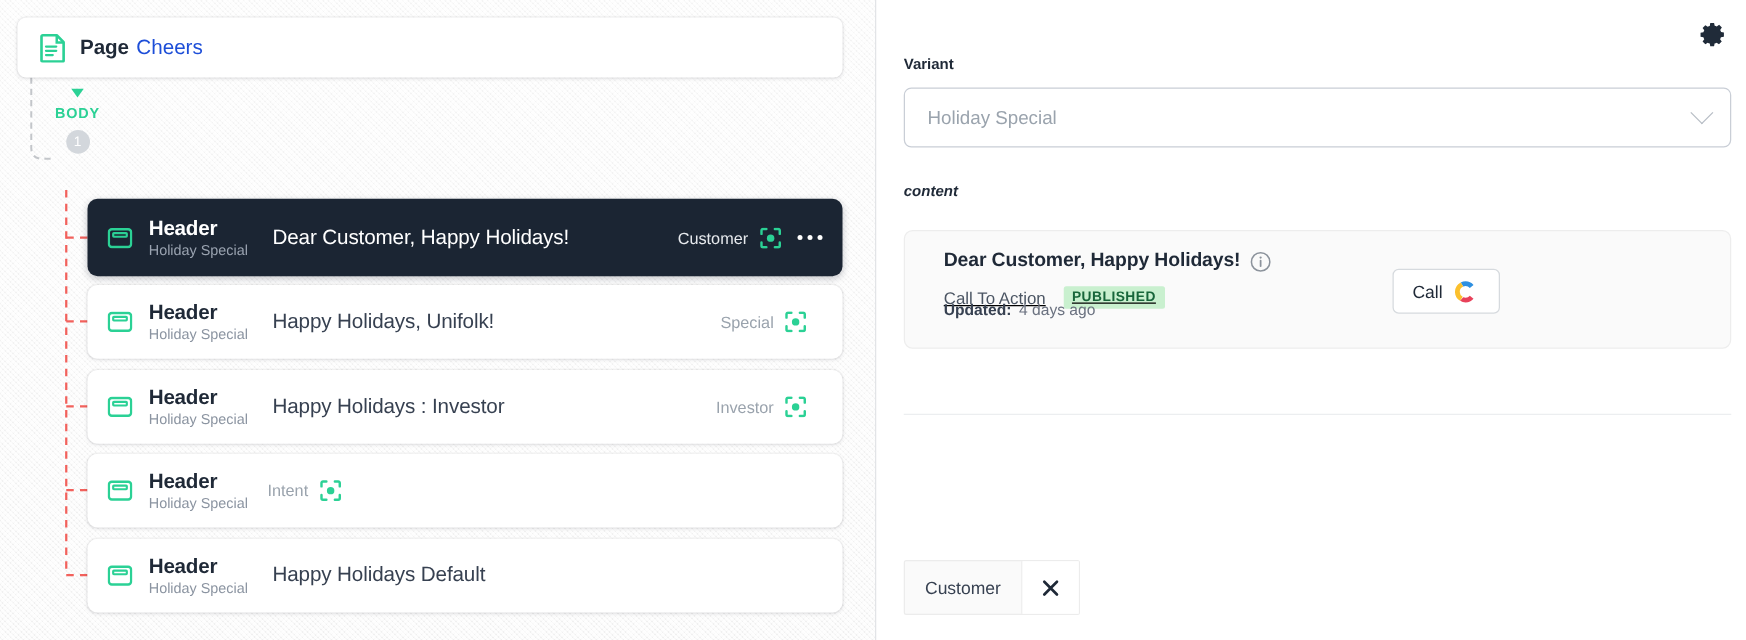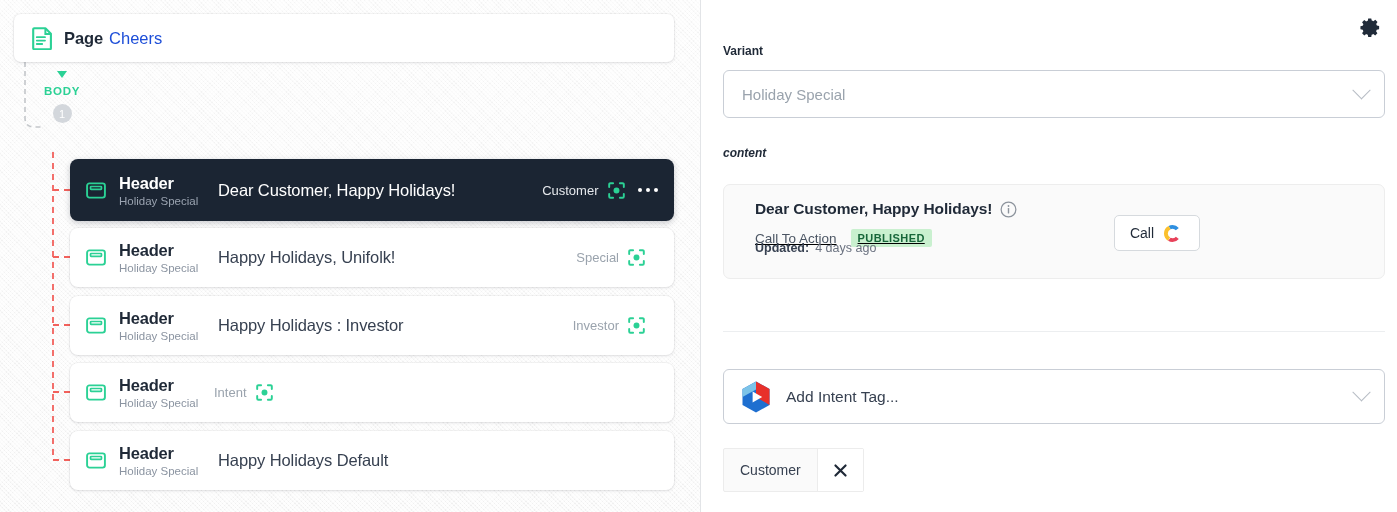--- a/index.html
+++ b/index.html
@@ -524,32 +524,20 @@
             <path d="M7.9 4.1A8.9 8.9 0 0 0 3.1 12c0 3.2 1.7 6 4.3 7.5l2.1-3.5A4.85 4.85 0 0 1 7.1 12a4.85 4.85 0 0 1 2.9-4.4z" fill="#fbc02d"></path>
             <path d="M7.4 19.5A8.85 8.85 0 0 0 12 20.9a8.6 8.6 0 0 0 6.6-3.1l-3.1-2.5A4.6 4.6 0 0 1 12 16.9a4.9 4.9 0 0 1-2-.4z" fill="#e8415a"></path>
           </svg>
         </span>
       </div>
 
     </div>
 
     <div class="hr-sep"></div>
 
-    <div class="select-box intent-select">
-      <span style="display:flex;flex:0 0 auto;">
-        <svg width="32" height="34" viewBox="0 0 32 34" xmlns="http://www.w3.org/2000/svg">
-          <path d="M16 1.5 L29.5 9 L29.5 25 L16 32.5 L2.5 25 L2.5 9 Z" fill="#1e6fd0"></path>
-          <path d="M16 1.5 L2.5 9 L2.5 17 L16 9.5 Z" fill="#7cc3e8"></path>
-          <path d="M16 1.5 L29.5 9 L29.5 25 L16 17 Z" fill="#e8302a"></path>
-          <path d="M12.6 11.4 L22.2 17 L12.6 22.6 Z" fill="#ffffff"></path>
-        </svg>
-      </span>
-      <span class="intent-text">Add Intent Tag...</span>
-      <span class="chev"></span>
-    </div>
 
     <div class="tag-chip">
       <span class="tag-chip-label">Customer</span>
       <span class="tag-chip-x">
         <svg width="15" height="15" viewBox="0 0 16 16" xmlns="http://www.w3.org/2000/svg">
           <path d="M2.6 2.6 L13.4 13.4 M13.4 2.6 L2.6 13.4" stroke="#1f2937" stroke-width="2.3" stroke-linecap="round"></path>
         </svg>
       </span>
     </div>
 

